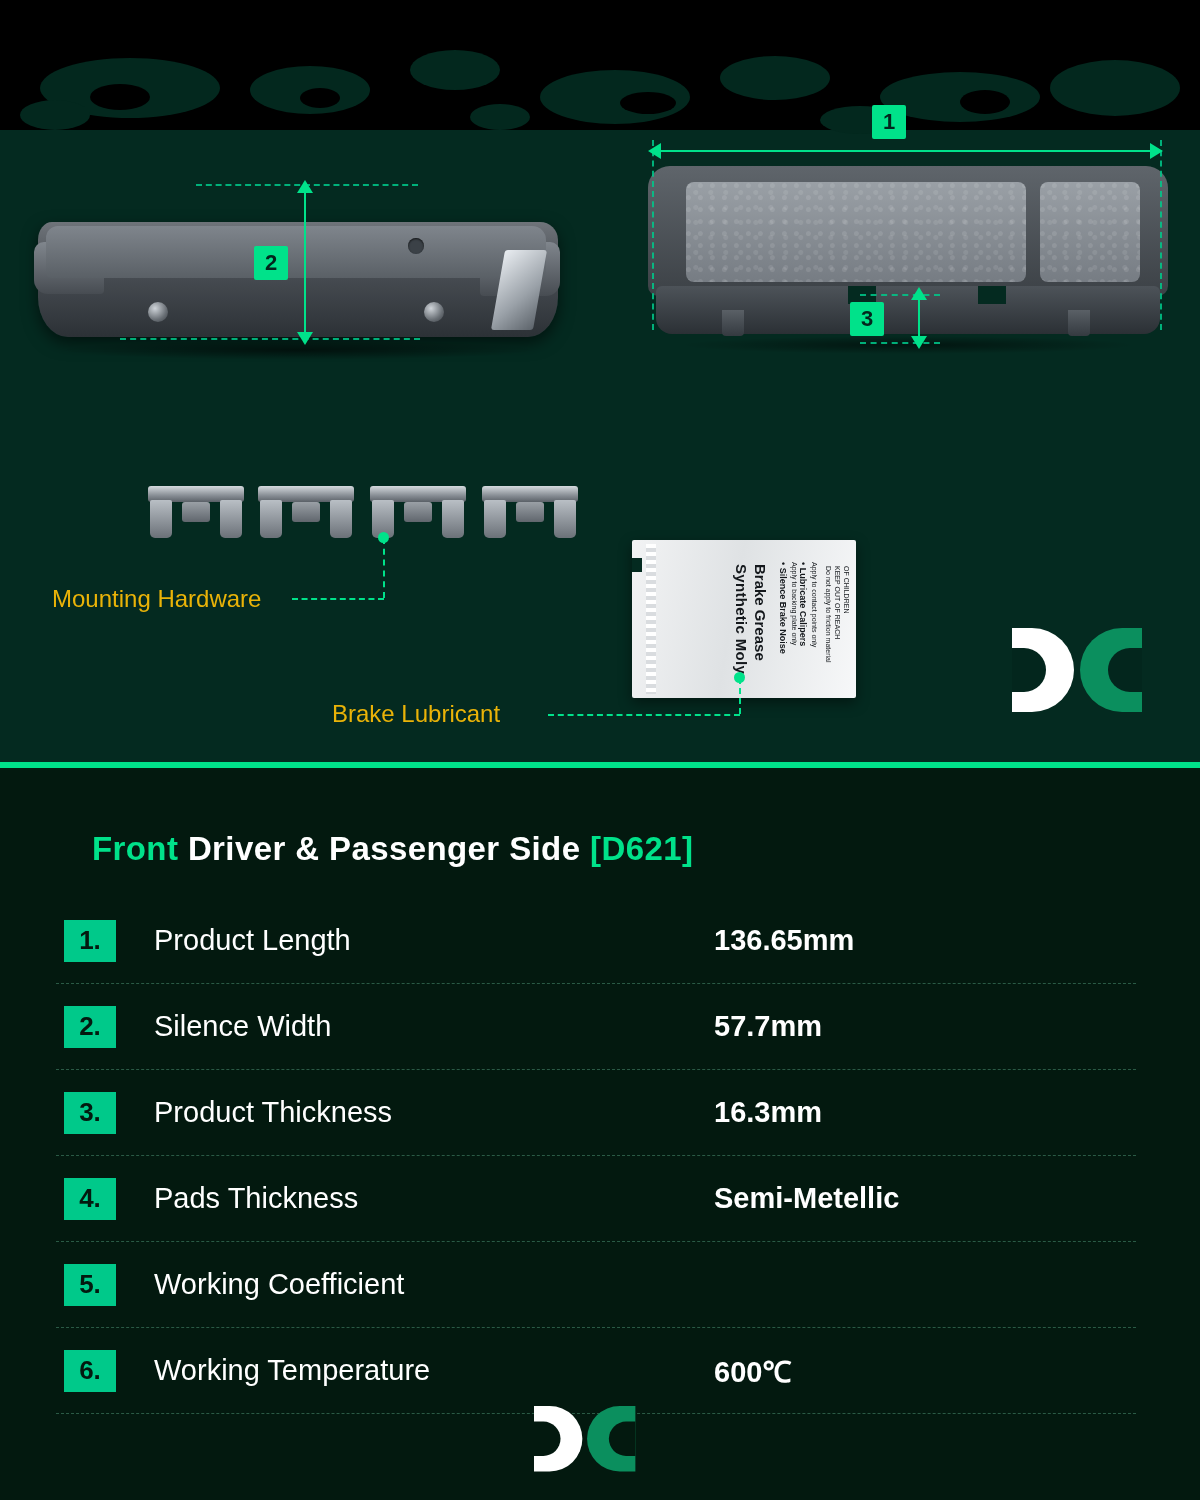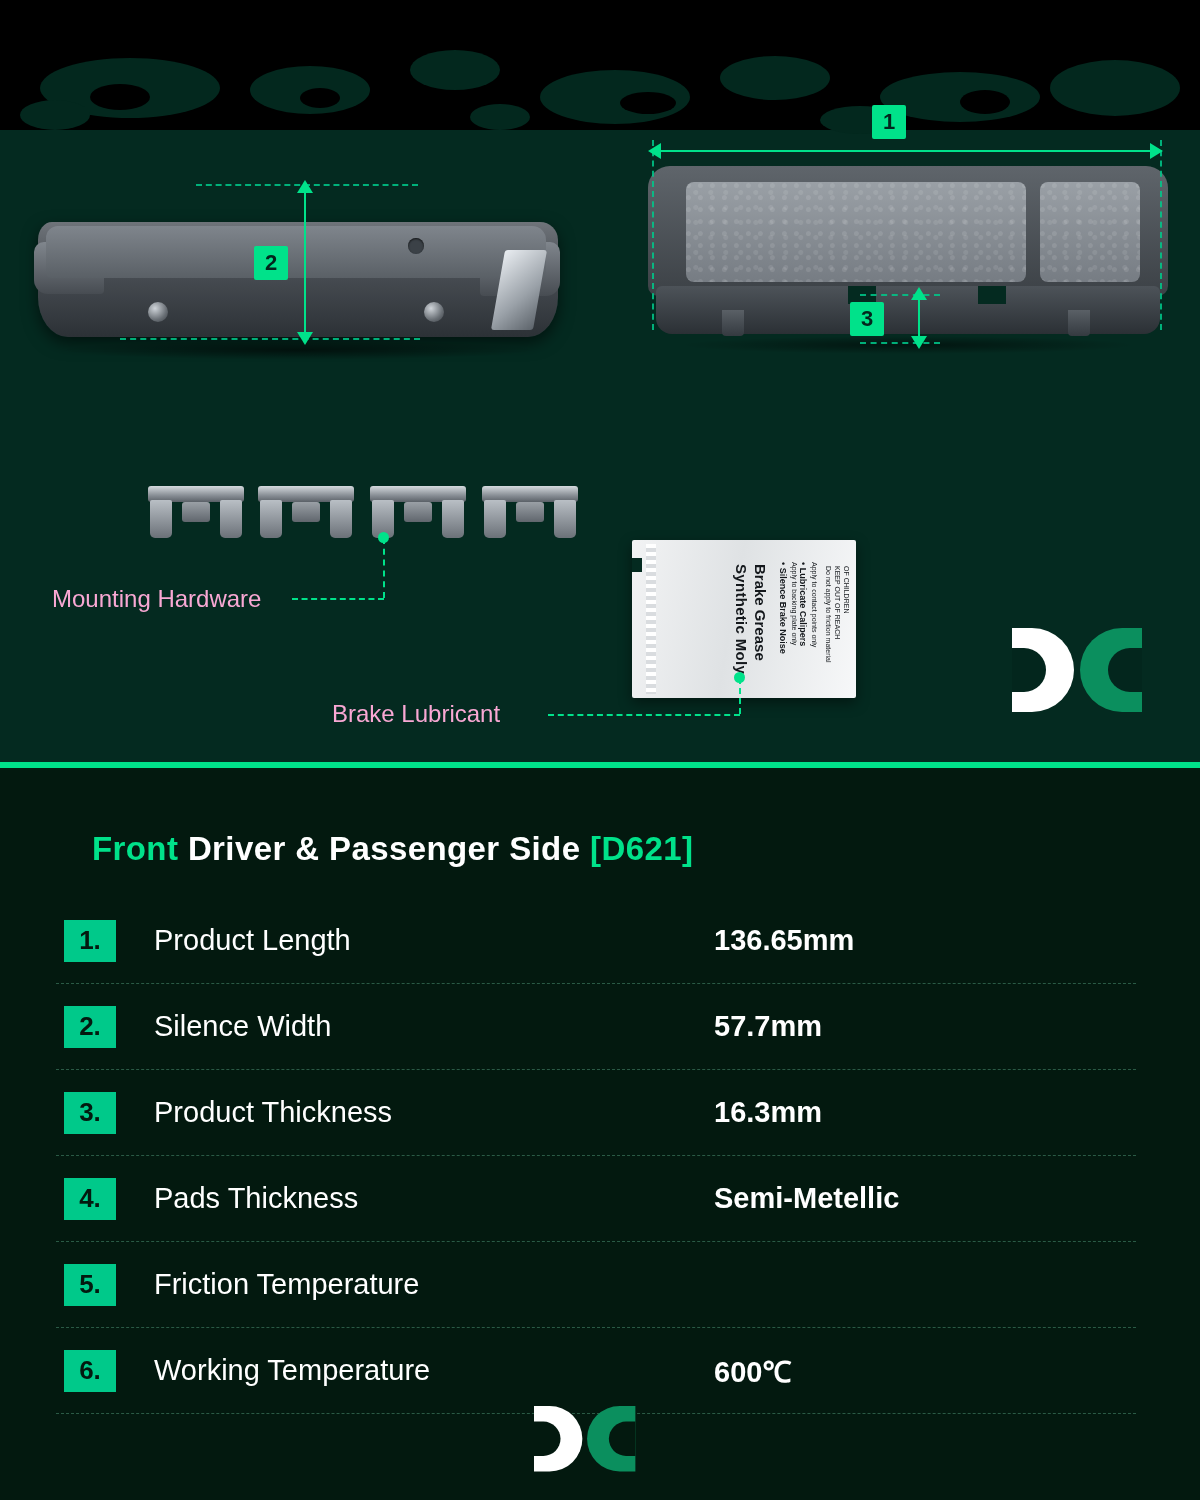--- a/index.html
+++ b/index.html
@@ -292,21 +292,21 @@
   .lube .t-b1 { left: 156px; top: 22px; font-size: 9px; font-weight: bold; }
   .lube .t-b2 { left: 166px; top: 22px; font-size: 7px; }
   .lube .t-b3 { left: 176px; top: 22px; font-size: 9px; font-weight: bold; }
   .lube .t-b4 { left: 186px; top: 22px; font-size: 7px; }
   .lube .t-c1 { left: 200px; top: 26px; font-size: 7px; }
   .lube .t-c2 { left: 209px; top: 26px; font-size: 7px; }
   .lube .t-c3 { left: 218px; top: 26px; font-size: 7px; }
 
   .label-text {
     position: absolute;
-    color: #f9a8d4;
+    color: #eab308;
     font-size: 24px;
     font-family: "Liberation Sans", sans-serif;
   }
   .leader {
     position: absolute;
     border-top: 2px dashed #00e28a;
   }
   .leader-v {
     position: absolute;
     border-left: 2px dashed #00e28a;
@@ -568,21 +568,21 @@
       <div class="name">Product Thickness</div>
       <div class="val">16.3mm</div>
     </div>
     <div class="row">
       <div class="idx">4.</div>
       <div class="name">Pads Thickness</div>
       <div class="val">Semi-Metellic</div>
     </div>
     <div class="row">
       <div class="idx">5.</div>
-      <div class="name">Friction Temperature</div>
+      <div class="name">Working Coefficient</div>
     </div>
     <div class="row">
       <div class="idx">6.</div>
       <div class="name">Working Temperature</div>
       <div class="val">600℃</div>
     </div>
   </div>
 
   <div class="logo dark" style="left:534px; top:1406px; transform: scale(0.78); transform-origin: left top;">
     <div class="d"></div>

